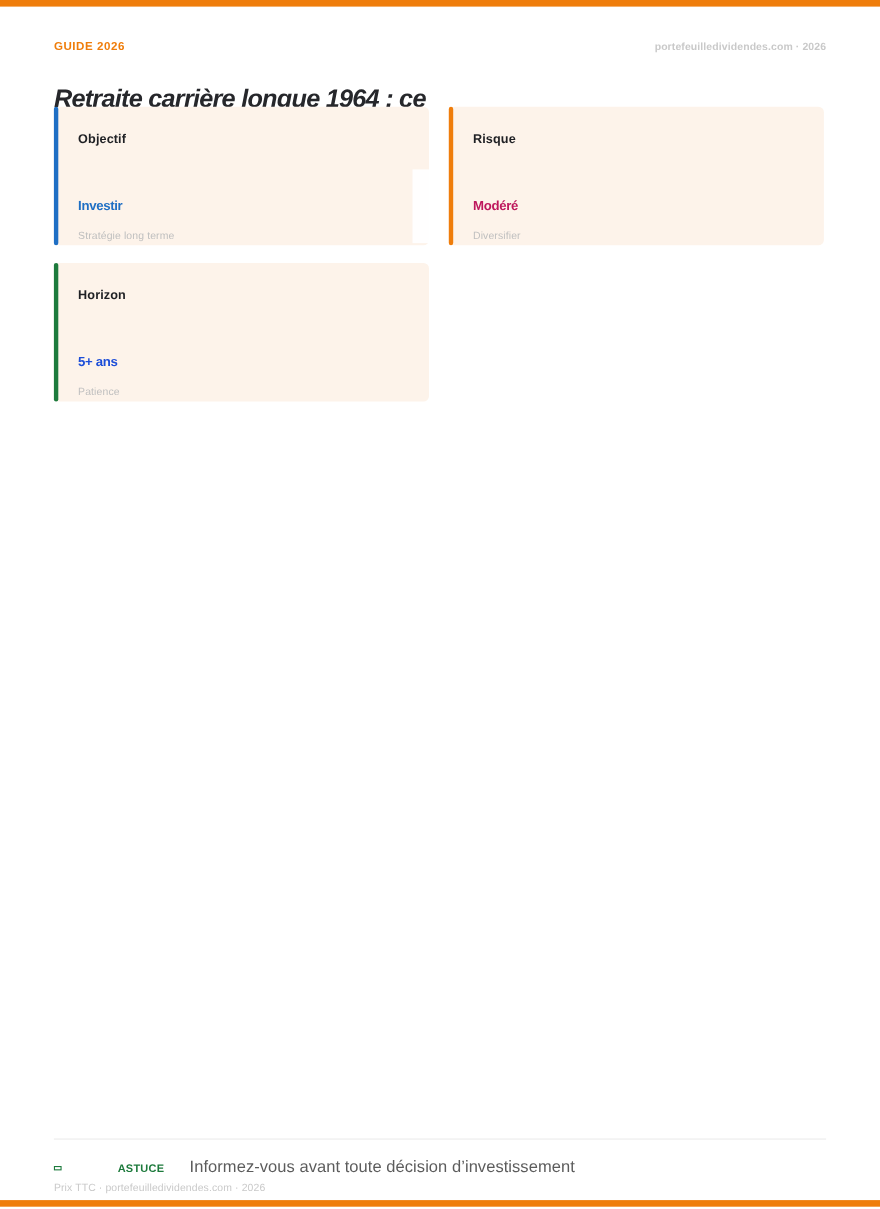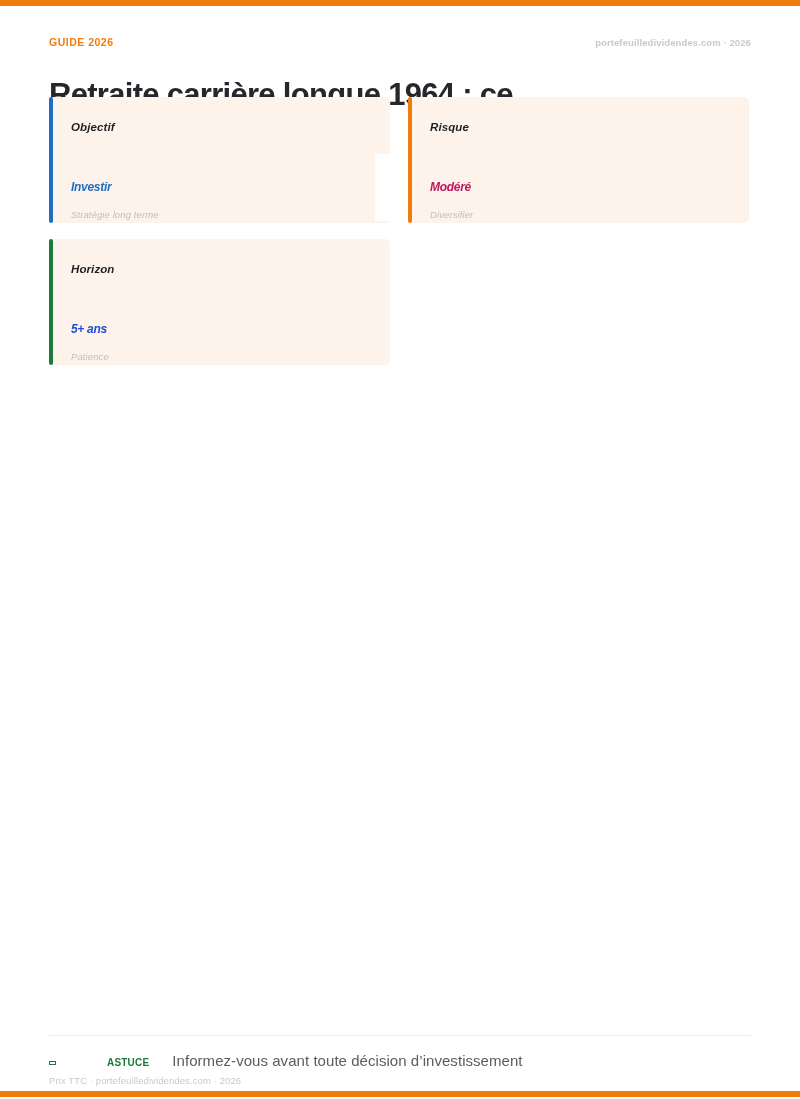--- a/index.html
+++ b/index.html
@@ -73,26 +73,27 @@
     font-size: 9.5px;
     color: #c9c9c9;
     white-space: nowrap;
     letter-spacing: 0.1px;
     font-weight: bold;
   }
   .page-title {
     position: absolute;
     left: 0;
     top: 19px;
-    font-size: 31px;
+    font-size: 23px;
     line-height: 38px;
     font-weight: bold;
     color: #26272b;
     letter-spacing: -0.7px;
     white-space: nowrap;
+    font-style: italic;
   }
 
   
   .cards {
     position: absolute;
     left: 49px;
     top: 91px;
     width: 702px;
   }
   .card-row {
@@ -100,21 +101,20 @@
     height: 126px;
     margin-bottom: 16px;
   }
   .card {
     position: absolute;
     top: 0;
     height: 126px;
     background: #FDF3EA;
     border-radius: 5px;
     overflow: visible;
-    font-style: italic;
   }
   .card .accent {
     position: absolute;
     left: 0;
     top: 0;
     width: 4px;
     height: 126px;
     border-radius: 2px;
   }
   .card .card-label {

